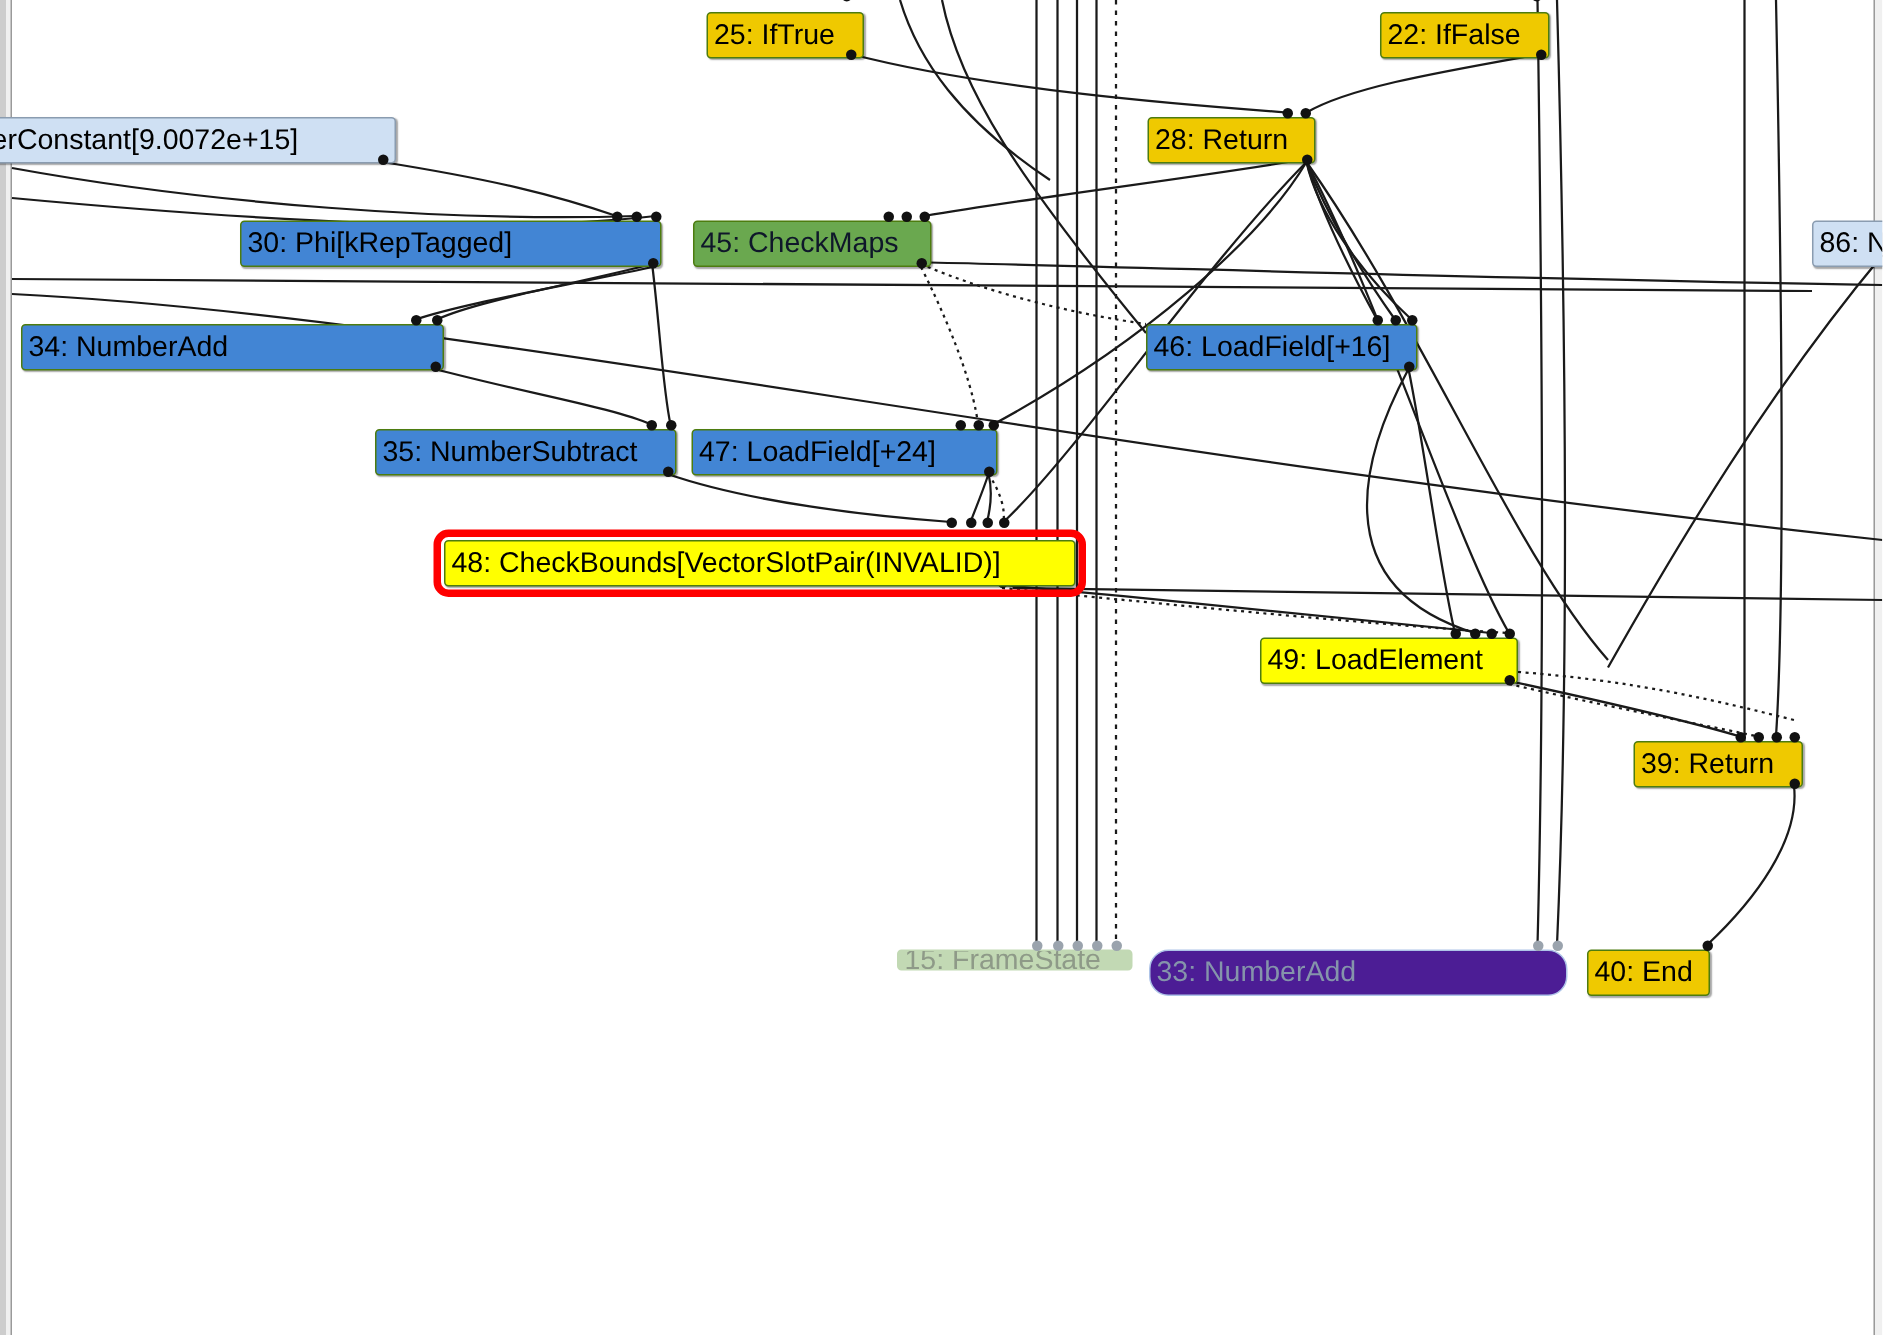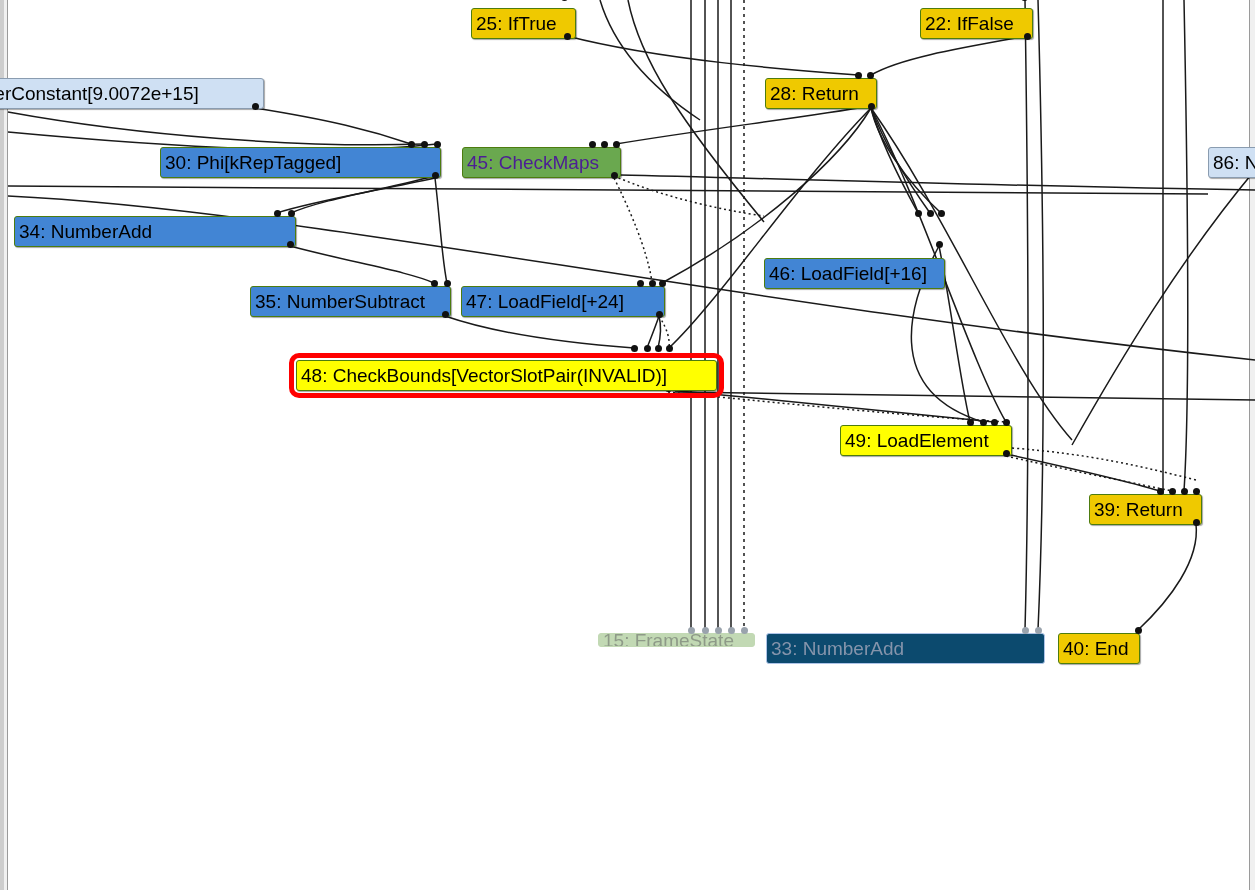--- a/index.html
+++ b/index.html
@@ -59,24 +59,24 @@
     line-height: 1;
     padding-left: 4px;
     padding-right: 6px;
     overflow: hidden;
     box-shadow: 1px 1px 1px rgba(0,0,0,0.35);
   }
   .node .label { pointer-events: none; }
   .n-blue   { background: #4285D4; color: #000000; }
   .n-gold   { background: #EFC900; color: #000000; }
   .n-yellow { background: #FFFF00; color: #000000; }
-  .n-green  { background: #6AA84F; color: #4c1d95; }
+  .n-green  { background: #6AA84F; color: #0f172a; }
   .n-paleblue { background: #cfe0f3; color: #000000; border-color: #8a9cb0; }
   .n-dim-green { background: #c2d9b4; color: #8e9a88; border-color: #c2d9b4; box-shadow:none; }
-  .n-dim-blue  { background: #0c4a6e; color: #8594ab; border-color: #aec4e8; box-shadow:none; }
+  .n-dim-blue  { background: #4c1d95; color: #8594ab; border-color: #aec4e8; box-shadow:none;border-radius:13px; }
   .node.selected {
     outline: 5px solid #ff0000;
     outline-offset: 2px;
     z-index: 40;
   }
   .dot {
     position: absolute;
     width: 7px; height: 7px;
     background: #111111;
     border-radius: 50%;
@@ -183,21 +183,21 @@
       </div>
       <div class="node n-green" style="left: 462px; top: 147px; width: 159px; height: 31px;">
         <span class="label">45: CheckMaps</span>
       </div>
       <div class="node n-paleblue" style="left: 1208px; top: 147px; width: 180px; height: 31px;">
         <span class="label">86: NumberConstant[1]</span>
       </div>
       <div class="node n-blue" style="left: 14px; top: 216px; width: 282px; height: 31px;">
         <span class="label">34: NumberAdd</span>
       </div>
-      <div class="node n-blue" style="left: 764px; top: 216px; width: 181px; height: 31px; margin-top: 42px;">
+      <div class="node n-blue" style="left: 764px; top: 216px; width: 181px; height: 31px;">
         <span class="label">46: LoadField[+16]</span>
       </div>
       <div class="node n-blue" style="left: 250px; top: 286px; width: 201px; height: 31px;">
         <span class="label">35: NumberSubtract</span>
       </div>
       <div class="node n-blue" style="left: 461px; top: 286px; width: 204px; height: 31px;">
         <span class="label">47: LoadField[+24]</span>
       </div>
       <div class="node n-yellow selected" style="left: 296px; top: 360px; width: 421px; height: 31px;">
         <span class="label">48: CheckBounds[VectorSlotPair(INVALID)]</span>

